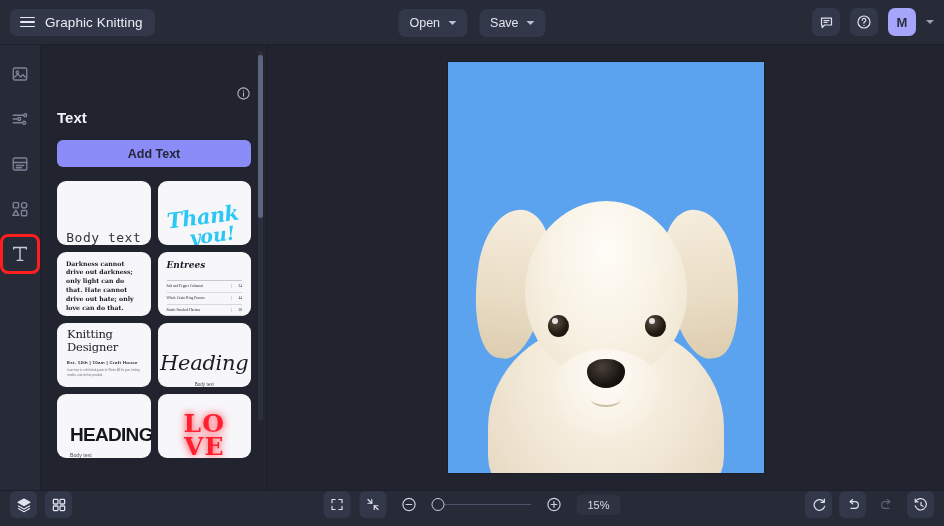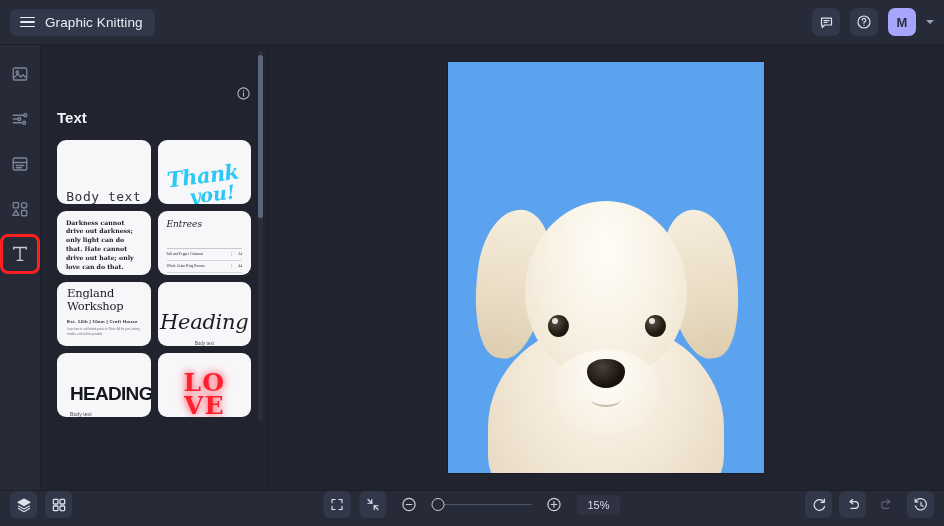--- a/index.html
+++ b/index.html
@@ -121,21 +121,21 @@
   .c-body-text { font-family: "DejaVu Sans Mono", monospace; font-size: 13px; color: #33353c; letter-spacing: .5px; }
   .c-thank { color: #2bc8f5; font-family: "DejaVu Serif", serif; font-style: italic; font-weight: bold;
              text-align: center; line-height: .95; transform: rotate(-7deg); }
   .c-thank .l1 { font-size: 21px; display: block; letter-spacing: -.5px; }
   .c-thank .l2 { font-size: 19px; display: block; margin-left: 14px; }
   .c-quote { padding: 7px 9px; width: 100%; height: 100%; display: flex; flex-direction: column; justify-content: center; }
   .c-quote .qm { font-family: "DejaVu Serif", serif; font-size: 14px; font-weight: bold; color: #1b1d26; line-height: .7; margin-bottom: 3px; }
   .c-quote .qt { font-family: "DejaVu Serif", serif; font-size: 6.2px; font-weight: bold; color: #1b1d26; line-height: 1.42; }
   .c-quote .qa { font-family: "Liberation Sans", sans-serif; font-size: 3.4px; color: #6c6f7c; margin-top: 5px; }
   .c-menu { padding: 8px 9px; width: 100%; height: 100%; }
-  .c-menu .mh { font-family: "DejaVu Serif", serif; font-style: italic; font-size: 9px; color: #1b1d26; border-bottom: .5px solid #c7c9d2; padding-bottom: 19px; }
+  .c-menu .mh { font-family: "DejaVu Serif", serif; font-style: italic; font-size: 9px; color: #1b1d26; border-bottom: .5px solid #c7c9d2; padding-bottom: 10px; font-weight: bold; }
   .c-menu .mrow { display: flex; justify-content: space-between; align-items: center;
                   border-bottom: .4px solid #d6d8e0; padding: 3.4px 0; }
   .c-menu .mn { font-family: "Liberation Serif", serif; font-size: 3.6px; color: #2a2d38; }
   .c-menu .mp { font-family: "Liberation Serif", serif; font-size: 3.6px; color: #2a2d38; padding-left: 6px; border-left: .4px solid #d6d8e0; }
   .c-knit { padding: 9px 10px; width: 100%; }
   .c-knit .kh { font-family: "DejaVu Serif", serif; font-size: 11.5px; color: #1b1d26; line-height: 1.12; letter-spacing: -.2px; }
   .c-knit .ks { font-family: "Liberation Sans", sans-serif; font-weight: bold; font-size: 4.4px; color: #1b1d26; margin-top: 6px; letter-spacing: .3px; }
   .c-knit .kb { font-family: "Liberation Sans", sans-serif; font-size: 2.6px; color: #6f7280; margin-top: 4px; line-height: 1.7; }
   .c-head2 { text-align: center; }
   .c-head2 .h { font-family: "DejaVu Serif", serif; font-style: italic; font-size: 21px; color: #1b1d26; letter-spacing: -.3px; }
@@ -262,20 +262,30 @@
 
     <div class="brand">
       <span class="hamburger">
           <i></i>
           <i></i>
           <i></i>
         </span>
       <span class="brand-title">Graphic Knitting</span>
     </div>
 
+    <div class="topbar-center">
+      <div class="tbtn">
+        <span>Open</span>
+        <span class="chev"></span>
+      </div>
+      <div class="tbtn">
+        <span>Save</span>
+        <span class="chev"></span>
+      </div>
+    </div>
 
     <div class="topbar-right">
       <div class="icon-sq">
         <svg width="15" height="15" viewBox="0 0 24 24" fill="none" stroke="#dfe2ec" stroke-width="1.9">
           <path d="M4 5h16v11H9l-4 4v-4H4z" stroke-linejoin="round"></path>
           <path d="M8 9h8M8 12h5" stroke-linecap="round"></path>
         </svg>
       </div>
       <div class="icon-sq">
         <svg width="16" height="16" viewBox="0 0 24 24" fill="none" stroke="#dfe2ec" stroke-width="1.8">
@@ -337,20 +347,23 @@
 
       <div class="panel-head">
         <span class="panel-title">Text</span>
         <svg width="15" height="15" viewBox="0 0 24 24" fill="none" stroke="#b6bac9" stroke-width="1.7">
           <circle cx="12" cy="12" r="9"></circle>
           <path d="M12 11v5.5" stroke-linecap="round"></path>
           <circle cx="12" cy="7.9" r="1.05" fill="#b6bac9" stroke="none"></circle>
         </svg>
       </div>
 
+      <div class="add-text">
+        <span>Add Text</span>
+      </div>
 
       <div class="cards-wrap">
         <div class="cards">
 
           <div class="card">
             <span class="c-body-text">Body text</span>
           </div>
 
           <div class="card">
             <div class="c-thank">
@@ -384,21 +397,21 @@
               </div>
               <div class="mrow">
                 <span class="mn">New England Seafood Chowder</span>
                 <span class="mp">21</span>
               </div>
             </div>
           </div>
 
           <div class="card">
             <div class="c-knit">
-              <div class="kh">England Workshop</div>
+              <div class="kh">Knitting Designer</div>
               <div class="ks">Est. 12th | 10am | Craft House</div>
               <div class="kb">Learn how to craft knitted goods for Winter. All the yarn, knitting needles, and stitches provided.</div>
             </div>
           </div>
 
           <div class="card">
             <div class="c-head2">
               <div class="h">Heading</div>
               <div class="b">Body text</div>
             </div>

